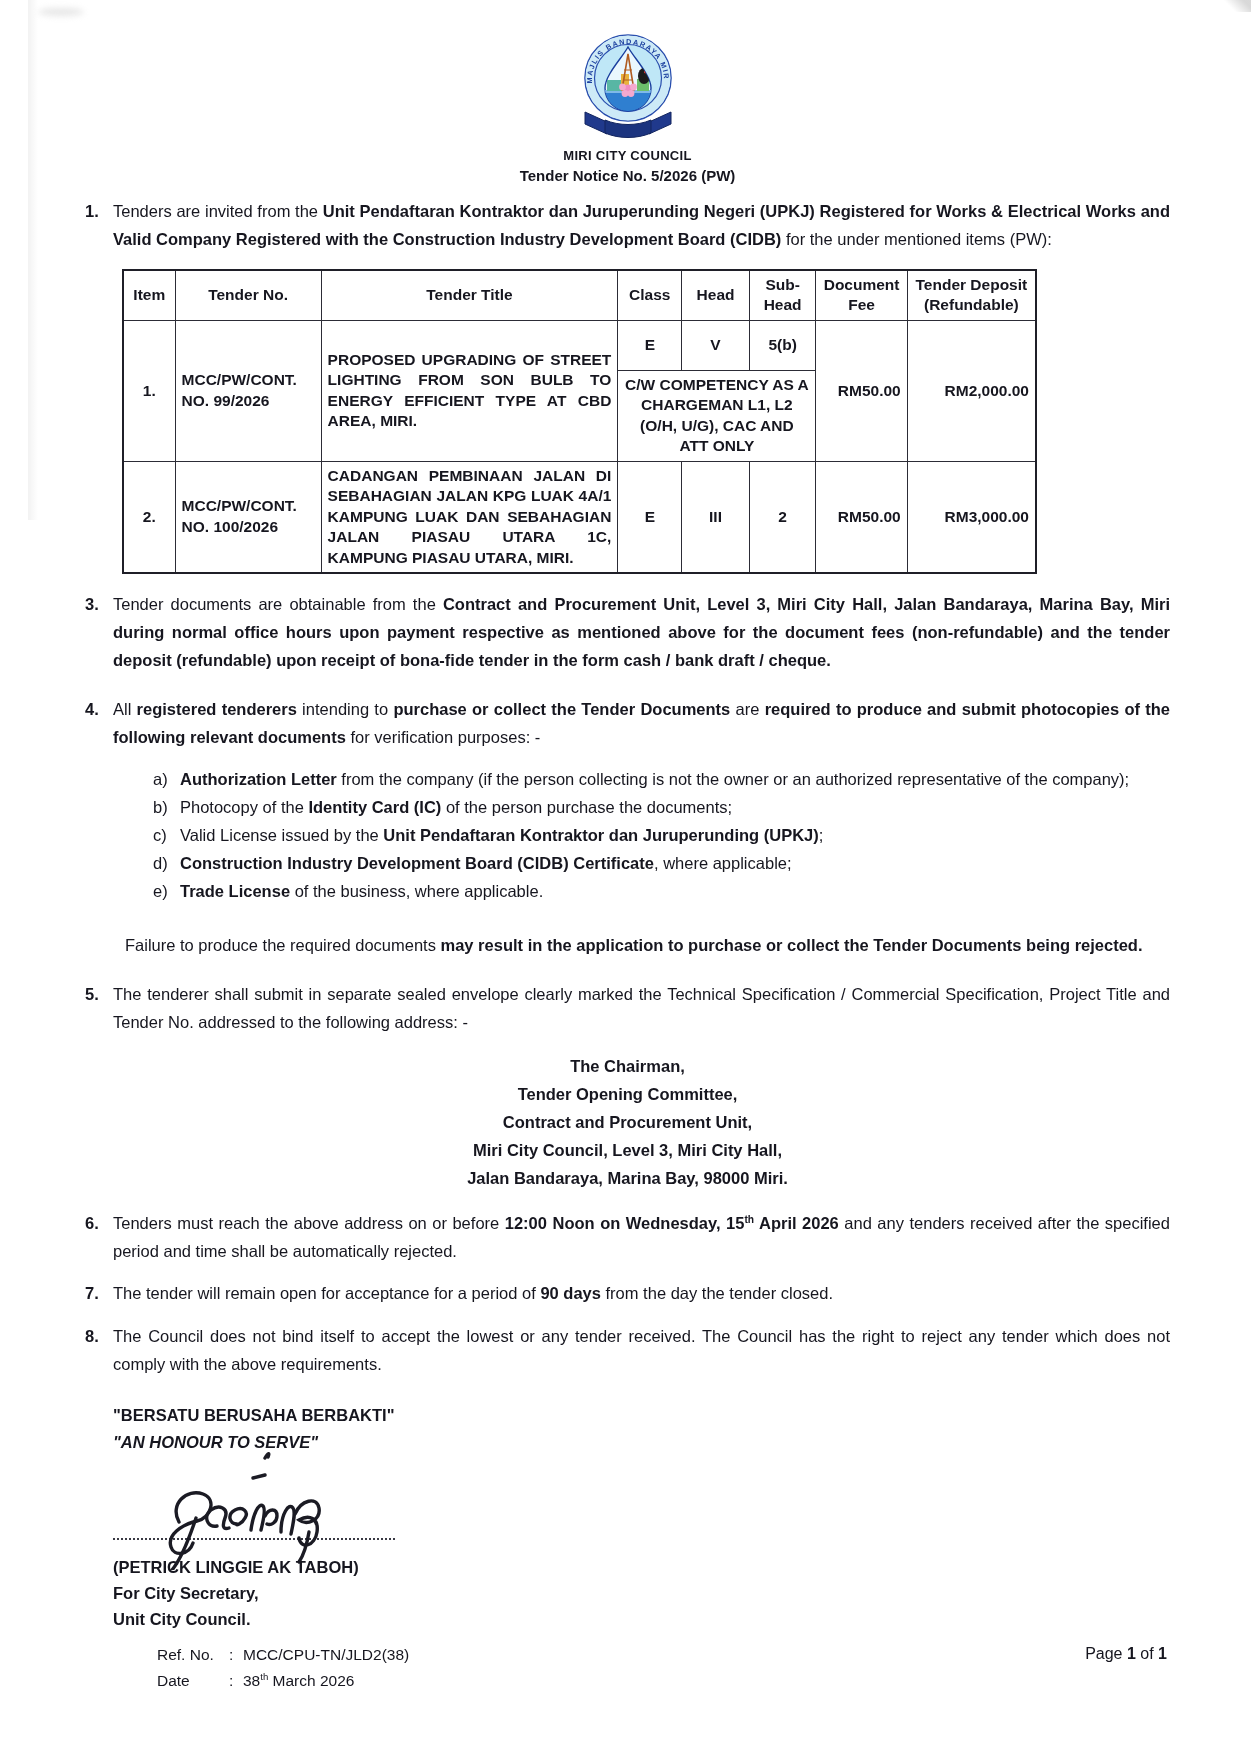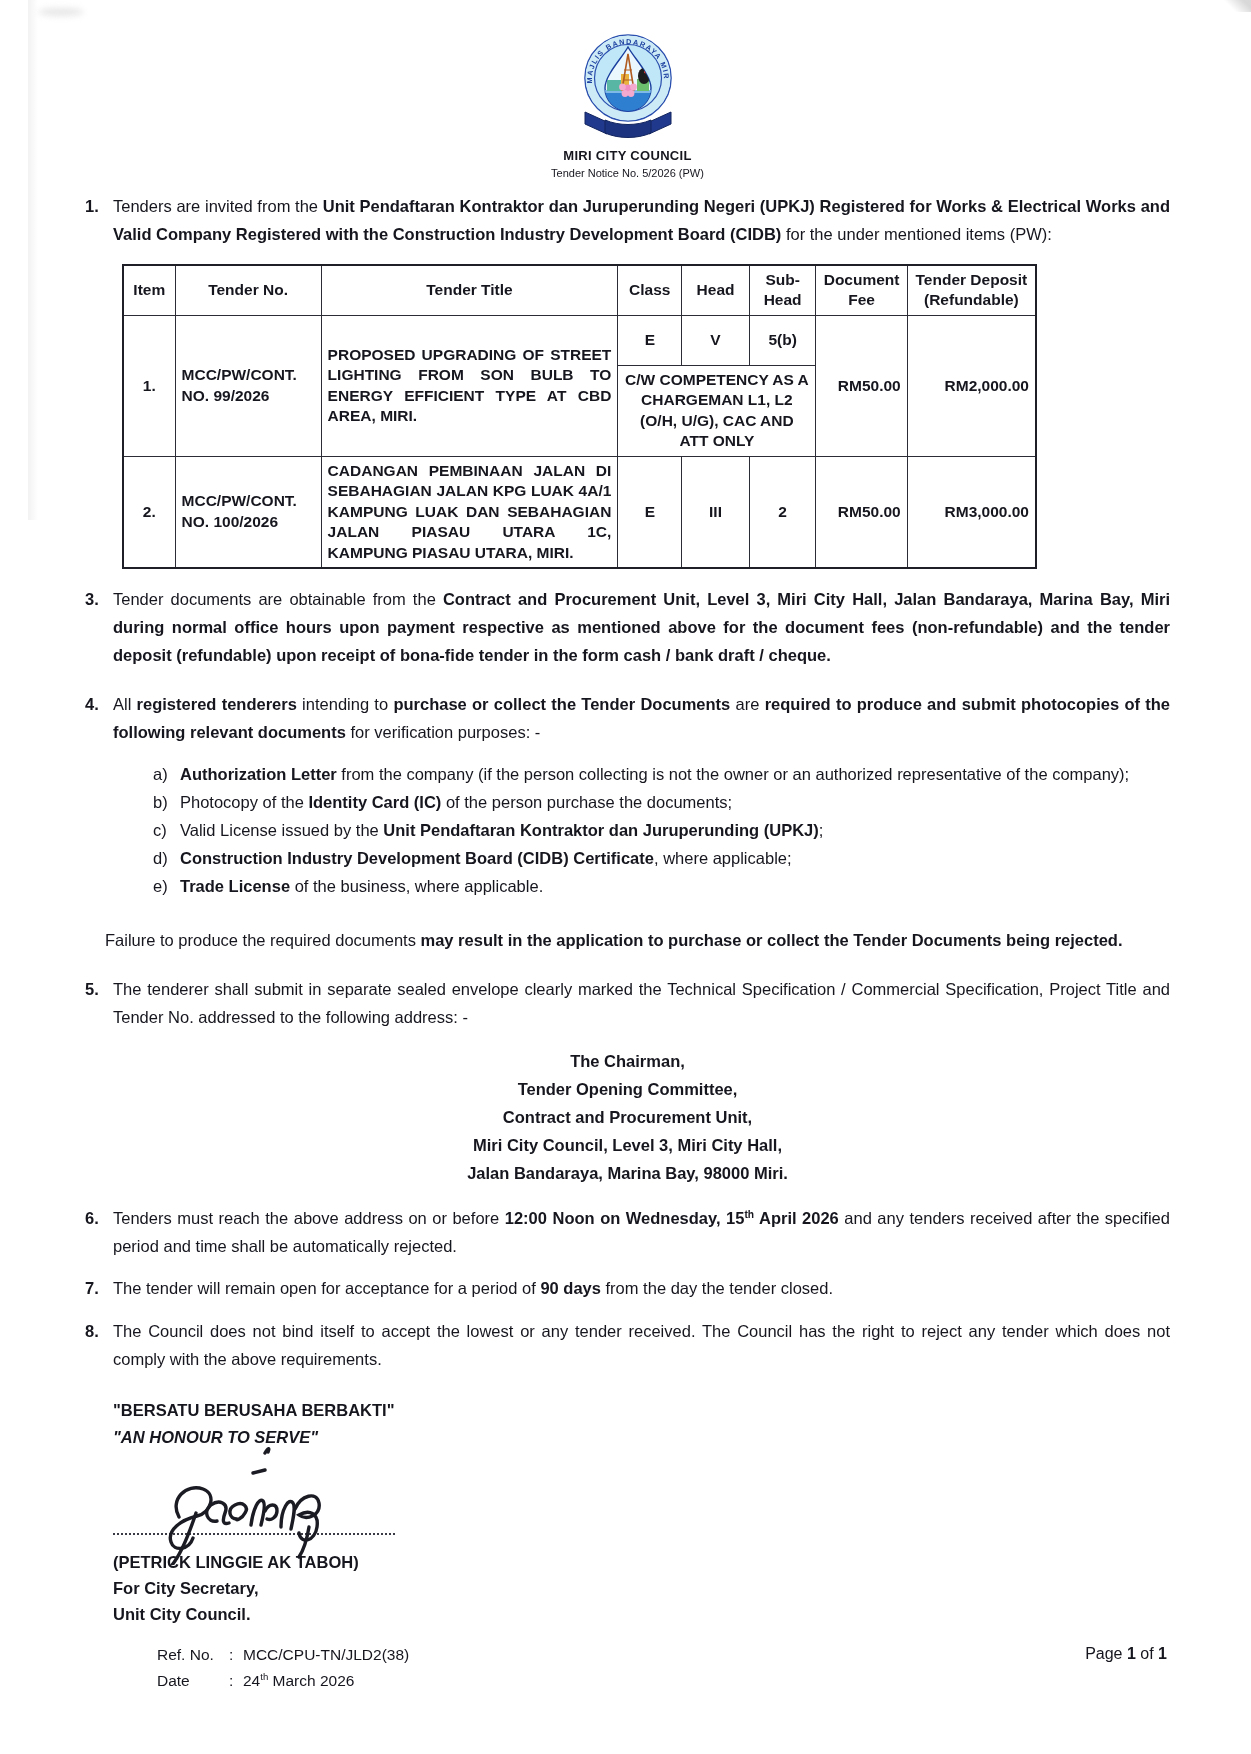--- a/index.html
+++ b/index.html
@@ -17,27 +17,27 @@
   .content { padding:30px 81px 0 85px; }
   .b { font-weight:bold; }
   .u { }
   .i { font-style:italic; }
   sup { font-size:.62em; vertical-align:super; line-height:0; }
 
   
   .header { text-align:center; }
   .logo-wrap { display:inline-block; line-height:0; }
   .org-name { font-weight:bold; font-size:13px; letter-spacing:.3px; margin-top:2px; }
-  .notice-title { font-weight:normal; font-size:11px; margin-top:4px; }
+  .notice-title { font-weight:bold; font-size:15px; margin-top:4px; }
 
   
   .item { display:flex; line-height:28px; }
   .item .n { flex:0 0 28px; font-weight:bold; }
   .item .t { flex:1; text-align:justify; }
-  .plain-indent { margin-left:20px; line-height:28px; text-align:justify; }
+  .plain-indent { margin-left:40px; line-height:28px; text-align:justify; }
 
   
   .sublist { margin-left:68px; margin-top:14px; }
   .subitem { display:flex; line-height:28px; }
   .subitem .l { flex:0 0 27px; }
   .subitem .t { flex:1; text-align:justify; }
 
   
   table.tender {
     border-collapse:collapse;
@@ -284,17 +284,17 @@
 
   <div class="footer">
     <div class="frow">
       <span class="fl">Ref. No.</span>
       <span class="fs">:</span>
       <span>MCC/CPU-TN/JLD2(38)</span>
     </div>
     <div class="frow">
       <span class="fl">Date</span>
       <span class="fs">:</span>
-      <span><span>24</span><sup>th</sup><span> March 2026</span></span>
+      <span><span>38</span><sup>th</sup><span> March 2026</span></span>
     </div>
   </div>
   <div class="pageno"><span>Page </span><span class="b">1</span><span> of </span><span class="b">1</span></div>
 </div>
 
 </body></html>

